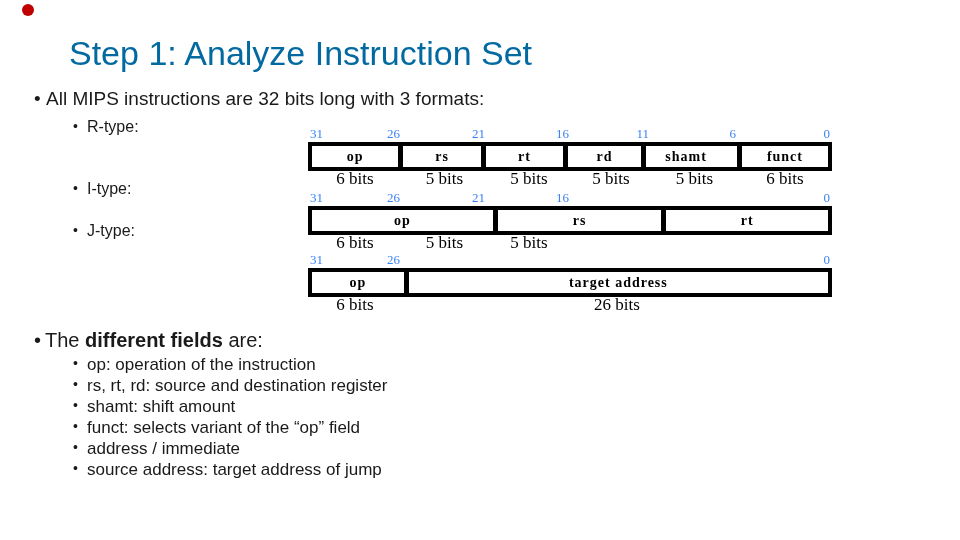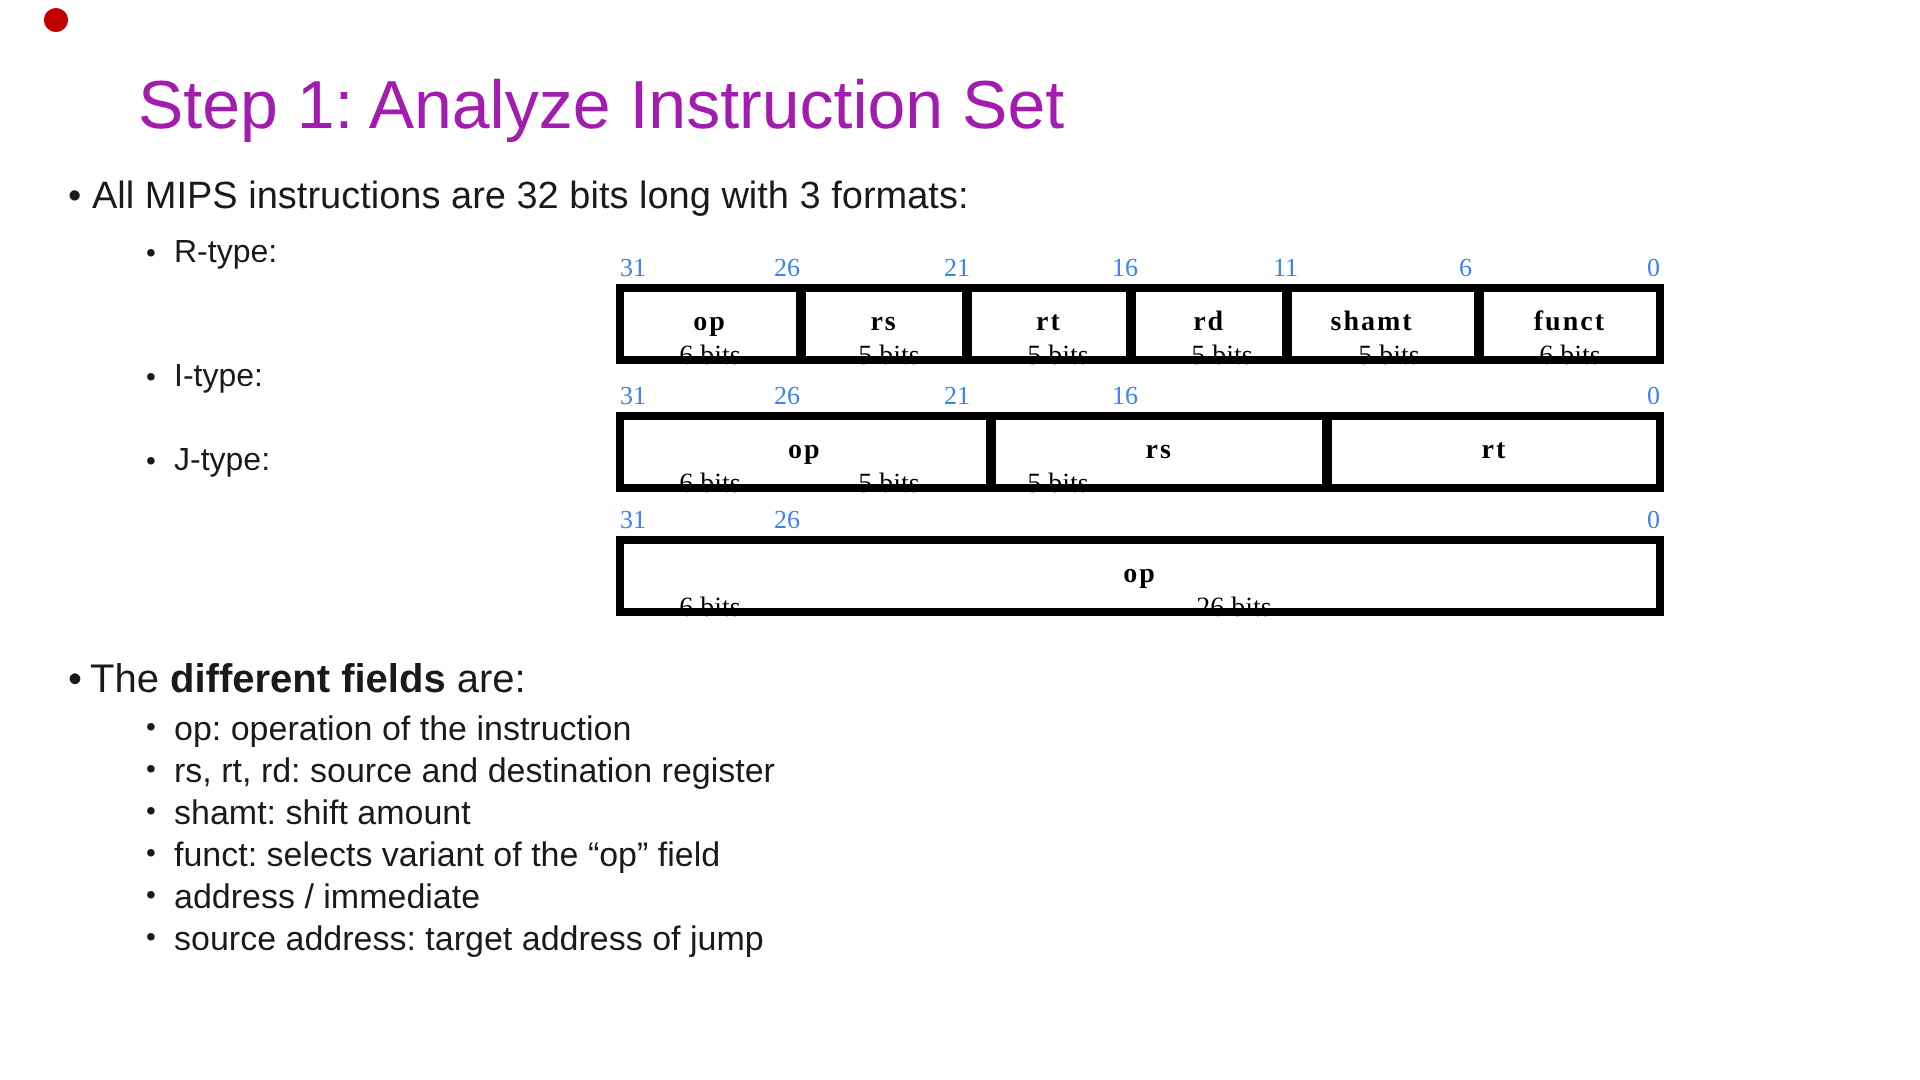--- a/index.html
+++ b/index.html
@@ -3,50 +3,50 @@
 <meta charset="utf-8">
 <style>
   html,body{margin:0;padding:0}
   body{
     width:960px;height:540px;background:#ffffff;position:relative;overflow:hidden;
     font-family:"Liberation Sans",sans-serif;color:#1a1a1a;
   }
   .red-dot{position:absolute;left:22px;top:4px;width:12px;height:12px;border-radius:50%}
   .title{
     position:absolute;left:69px;top:34px;margin:0;
-    font-size:34px;font-weight:400;color:#a21caf;white-space:nowrap;
+    font-size:34px;font-weight:400;color:#0369a1;white-space:nowrap;
   }
   .bullet-row{position:absolute;white-space:nowrap}
   .bullet-row .dot{display:inline-block;vertical-align:top}
   .b-intro{left:34px;top:88px;font-size:19px}
   .b-intro .dot{width:12px}
   .b-fmt{left:73px;font-size:16px}
   .b-fmt .dot{width:14px;font-size:14px}
   .b-head{left:34px;top:329px;font-size:20px}
   .b-head .dot{width:11px}
   .b-item{left:73px;font-size:17px}
   .b-item .dot{width:14px;font-size:14px}
   .bold-seg{font-weight:bold}
 
   #diagram{position:absolute;left:308px;top:126px;width:524px;height:200px}
   .fmt-block{position:absolute;left:0;width:524px;height:62px}
   .bit-marks{position:relative;height:15px;font-family:"Liberation Serif",serif;font-size:13px;color:#3b82f6}
   .bit-marks span{position:absolute;top:0;line-height:15px}
   .field-row{
-    position:absolute;top:16px;left:0;width:524px;height:40px;
+    position:absolute;top:16px;left:0;width:524px;height:29px;
     display:flex;border:4px solid #000;box-sizing:border-box;background:#fff;
   }
   .field-cell{
     flex-basis:0;min-width:0;display:flex;align-items:center;justify-content:center;
     font-family:"Liberation Serif",serif;font-weight:bold;font-size:14px;letter-spacing:1px;
     color:#000;white-space:nowrap;
   }
   .field-cell + .field-cell{border-left:5px solid #000}
   .bits-row{position:absolute;top:46px;left:0;width:524px;height:14px;
-    font-family:"Liberation Serif",serif;font-size:14px;color:#000}
+    font-family:"Liberation Serif",serif;font-size:17px;color:#000}
   .bits-row span{position:absolute;top:0;line-height:14px;text-align:center}
 </style>
 </head>
 <body>
 
 <div class="red-dot" style="background: rgb(192, 0, 0);"></div>
 
 <h1 class="title">Step 1: Analyze Instruction Set</h1>
 
 <div class="bullet-row b-intro">
@@ -111,20 +111,21 @@
       </div>
     </div>
     <div class="fmt-block" style="top: 126px;">
       <div class="bit-marks">
         <span style="left: 2px;">31</span>
         <span style="right: 432px;">26</span>
         <span style="right: 2px;">0</span>
       </div>
       <div class="field-row">
         <div class="field-cell" style="flex-grow: 94;">op</div>
+        <div class="field-cell" style="flex-grow: 430;">target address</div>
       </div>
       <div class="bits-row">
         <span style="left: 0px; width: 94px;">6 bits</span>
         <span style="left: 94px; width: 430px;">26 bits</span>
       </div>
     </div>
   </div>
 
 <div class="bullet-row b-head">
   <span class="dot">•</span><span>The </span><span class="bold-seg">different fields</span><span> are:</span>

